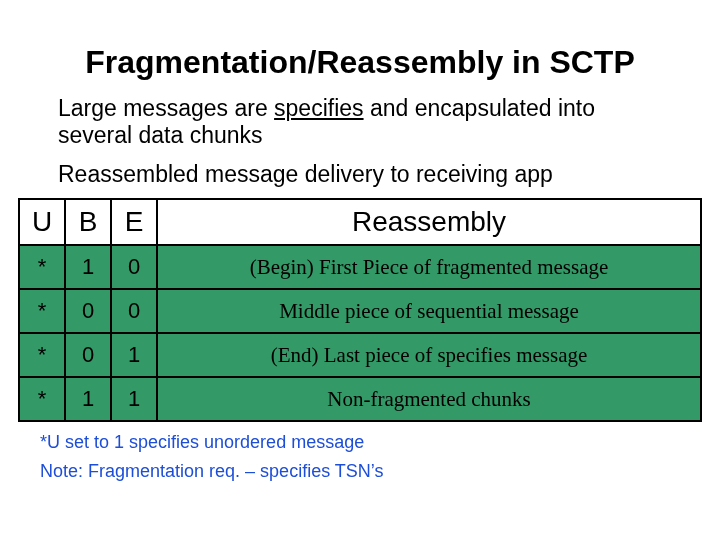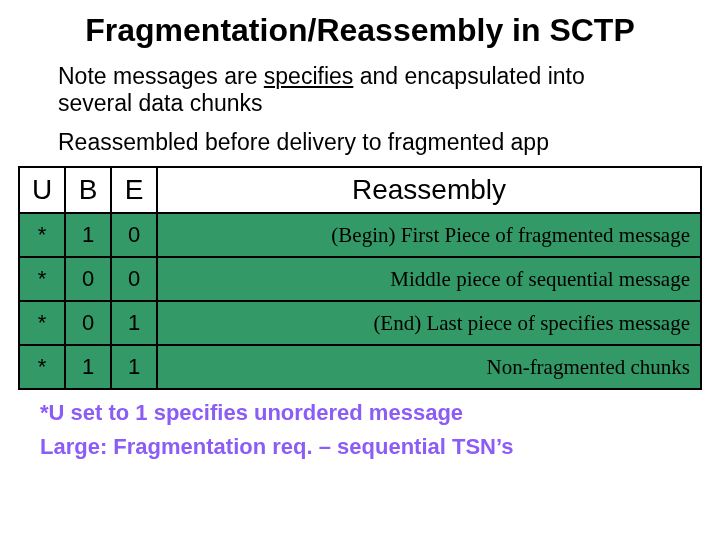--- a/index.html
+++ b/index.html
@@ -8,20 +8,21 @@
     height: 540px;
     background: #fff;
     font-family: "Comic Sans MS", "Comic Sans", cursive, sans-serif;
     overflow: hidden;
   }
   .slide {
     width: 720px;
     height: 487px;
     padding: 12px 18px 10px 18px;
     position: relative;
+    margin-top: 32px;
   }
   .title {
     font-size: 32px;
     font-weight: bold;
     color: #000;
     text-align: center;
     margin-bottom: 14px;
     letter-spacing: 0px;
   }
   .lead {
@@ -36,21 +37,21 @@
     color: #000;
     margin: 0 40px 10px 40px;
   }
   table.flags {
     width: 100%;
     border-collapse: collapse;
     margin: 6px 0 10px 0;
   }
   table.flags th, table.flags td {
     border: 2px solid #000;
-    text-align: right;
+    text-align: center;
     vertical-align: middle;
   }
   table.flags th {
     background: #fff;
     font-family: Arial, Helvetica, sans-serif;
     font-weight: normal;
     font-size: 28px;
     padding: 6px 10px;
     text-align: center;
   }
@@ -66,38 +67,37 @@
   table.flags td.c {
     text-align: center;
     font-family: Arial, Helvetica, sans-serif;
     font-size: 22px;
     width: 46px;
   }
   table.flags td.d {
     font-family: "Comic Sans MS", cursive;
   }
   .foot {
-    font-size: 22px;
-    color: #8b5cf6;
+    font-size: 18px;
+    color: #1d4ed8;
     margin: 8px 22px 0 22px;
-    font-weight: bold;
   }
 </style>
 </head>
 <body>
 
 <div class="slide">
 
   <div class="title">Fragmentation/Reassembly in SCTP</div>
 
   <p class="lead">
-    <span>Note messages are </span><span class="u">specifies</span><span> and encapsulated into several data chunks</span>
+    <span>Large messages are </span><span class="u">specifies</span><span> and encapsulated into several data chunks</span>
   </p>
 
-  <p class="lead2">Reassembled before delivery to fragmented app</p>
+  <p class="lead2">Reassembled message delivery to receiving app</p>
 
   <table class="flags">
     <thead>
       <tr>
         <th>U</th>
         <th>B</th>
         <th>E</th>
         <th class="desc">Reassembly</th>
       </tr>
     </thead>
@@ -123,15 +123,15 @@
       <tr>
         <td class="c">*</td>
         <td class="c">1</td>
         <td class="c">1</td>
         <td class="d">Non-fragmented chunks</td>
       </tr>
     </tbody>
   </table>
 
   <p class="foot">*U set to 1 specifies unordered message</p>
-  <p class="foot">Large: Fragmentation req. – sequential TSN’s</p>
+  <p class="foot">Note: Fragmentation req. – specifies TSN’s</p>
 
 </div>
 
 </body></html>

